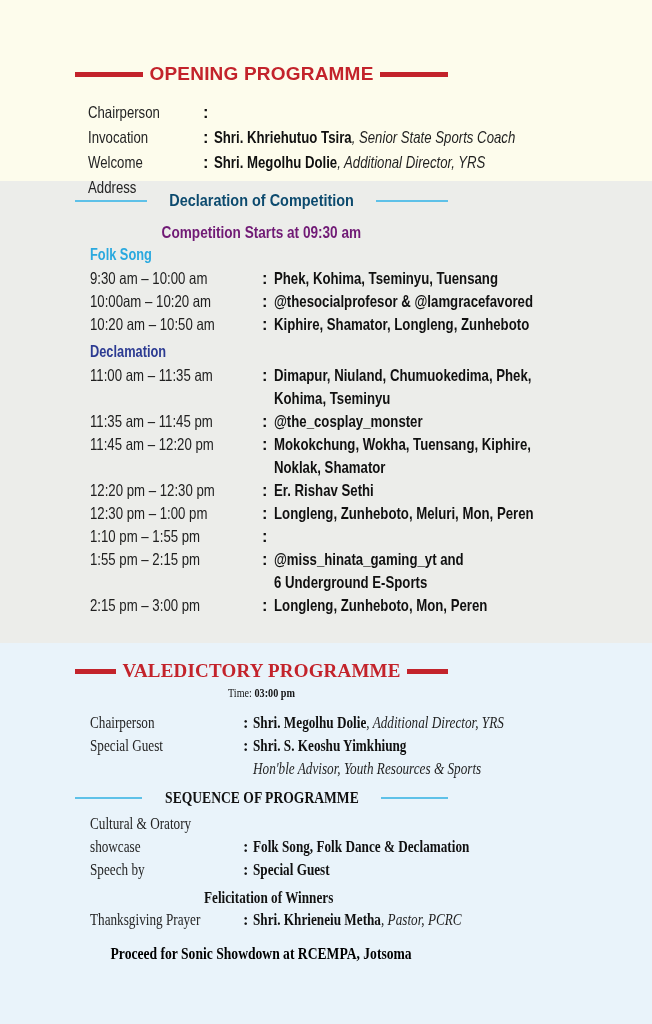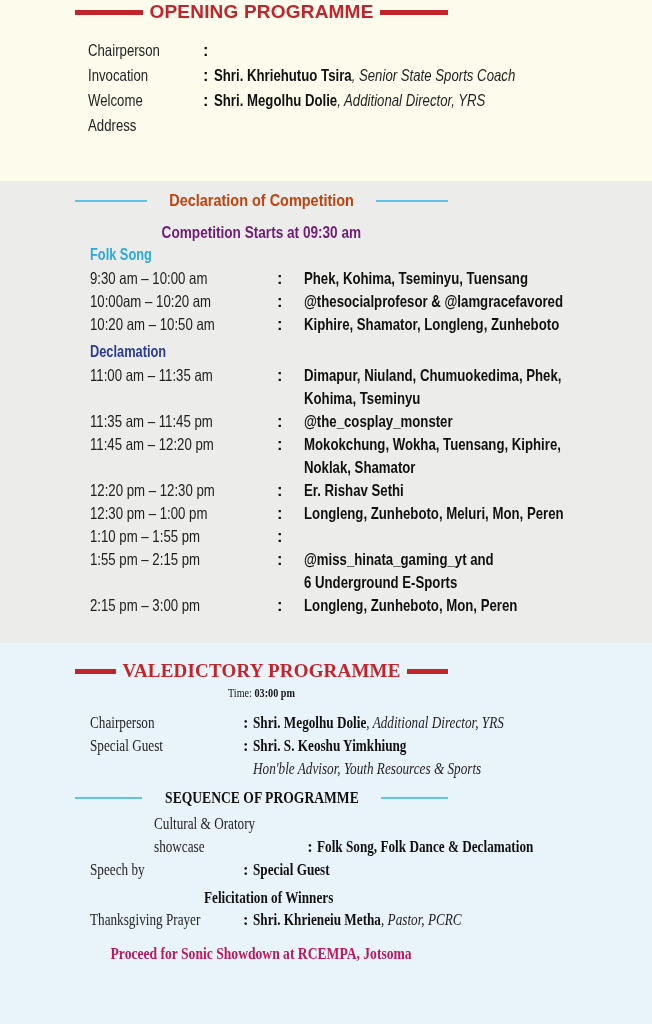--- a/index.html
+++ b/index.html
@@ -2,69 +2,69 @@
 <html><head>
 <meta charset="utf-8">
 <style>
   html,body { margin:0; padding:0; background:#ffffff; }
   .page {
     position:relative; width:652px; height:1024px; overflow:hidden;
     font-family:"Liberation Sans", sans-serif; color:#1c1c1c;
     -webkit-font-smoothing:antialiased;
   }
   .sec { box-sizing:border-box; width:652px; }
-  .sec-open { height:181px; background:#fdfcec; }
+  .sec-open { height:181px; background:#fdfcec; padding-top:62px; }
   .sec-mid  { height:462px; background:#ecedea; padding-top:9px; }
   .sec-low  { height:381px; background:#e9f3fa; padding-top:16px;font-family:Liberation Serif, serif; }
 
   
   .t { display:inline-block; transform:scaleX(.8); transform-origin:0 50%; white-space:pre-line; }
   .tc { display:inline-block; transform:scaleX(.85); transform-origin:50% 50%; white-space:nowrap; }
 
   
   .hdr-block { width:373px; margin-left:75px; display:flex; align-items:center; gap:6px; }
   .hdr-block .bar { flex:1; height:5px; background:#c3232b; }
   .hdr-red { color:#c3232b; font-size:19px; font-weight:700; letter-spacing:.2px;
              white-space:nowrap; line-height:24px; }
   .hdr-mid-block .bar { height:2px; background:#5ec1e8; }
-  .hdr-blk { color:#c2410c; font-size:17px; font-weight:700; line-height:22px; }
+  .hdr-blk { color:#0c4a6e; font-size:17px; font-weight:700; line-height:22px; }
   .seq-block { margin-top:8px; }
   .seq-block .bar { height:2px; background:#5ec1e8; }
   .hdr-seq { color:#111; font-size:16px; font-weight:700; line-height:20px; }
 
   .center-line { width:373px; margin-left:75px; text-align:center; }
   .subtitle { margin-top:11px; font-size:16px; font-weight:700; color:#701a75; line-height:20px; }
   .timeline { font-size:12px; line-height:21px; color:#161616; }
   .timeline .b { font-weight:700; }
-  .footer-line { margin-top:12px; font-size:16px; font-weight:700; color:#be185d; line-height:22px; }
+  .footer-line { margin-top:12px; font-size:16px; font-weight:700; color:#000000; line-height:22px; }
 
   
   .row { display:flex; align-items:flex-start; }
   .open-rows { margin-top:14px; }
   .open-rows .row { margin-left:88px; line-height:25px; font-size:16.5px; }
   .open-rows .lbl { width:115px; flex:none; color:#242424; }
   .colon { flex:none; font-weight:700; color:#111; }
   .open-rows .colon { width:11px; }
   .val { color:#101010; }
   .val .b { font-weight:700; }
   .val .i, .i { font-style:italic; font-weight:400; color:#1f1f1f; }
 
   
   .group-hdr { margin-left:90px; font-size:16px; font-weight:700; line-height:24px; }
-  .g-rows .row { margin-left:90px; line-height:23px; font-size:16.5px;gap:15px; }
+  .g-rows .row { margin-left:90px; line-height:23px; font-size:16.5px; }
   .g-rows .time { width:172px; flex:none; color:#202020; }
   .g-rows .colon { width:12px; }
   .g-rows .val { font-weight:700; } .mt4 { margin-top:4px; } .mt2 { margin-top:2px; }
 
   
   .low-rows { margin-top:7px; }
   .low-rows .row, .seq-rows .row { margin-left:90px; line-height:23px; font-size:16.5px; }
   .low-rows .lbl, .seq-rows .lbl { width:153px; flex:none; color:#242424; }
   .low-rows .colon, .seq-rows .colon { width:10px; }
-  .row-bottom { align-items:flex-end;justify-content:center; }
+  .row-bottom { align-items:flex-end; }
   .seq-rows { margin-top:4px; }
   .felicitation { margin-left:204px; margin-top:6px; font-size:16.5px; font-weight:700;
                   color:#111; line-height:21px; }
 </style>
 </head>
 <body>
 
 <div class="page">
 
   <section class="sec sec-open">

